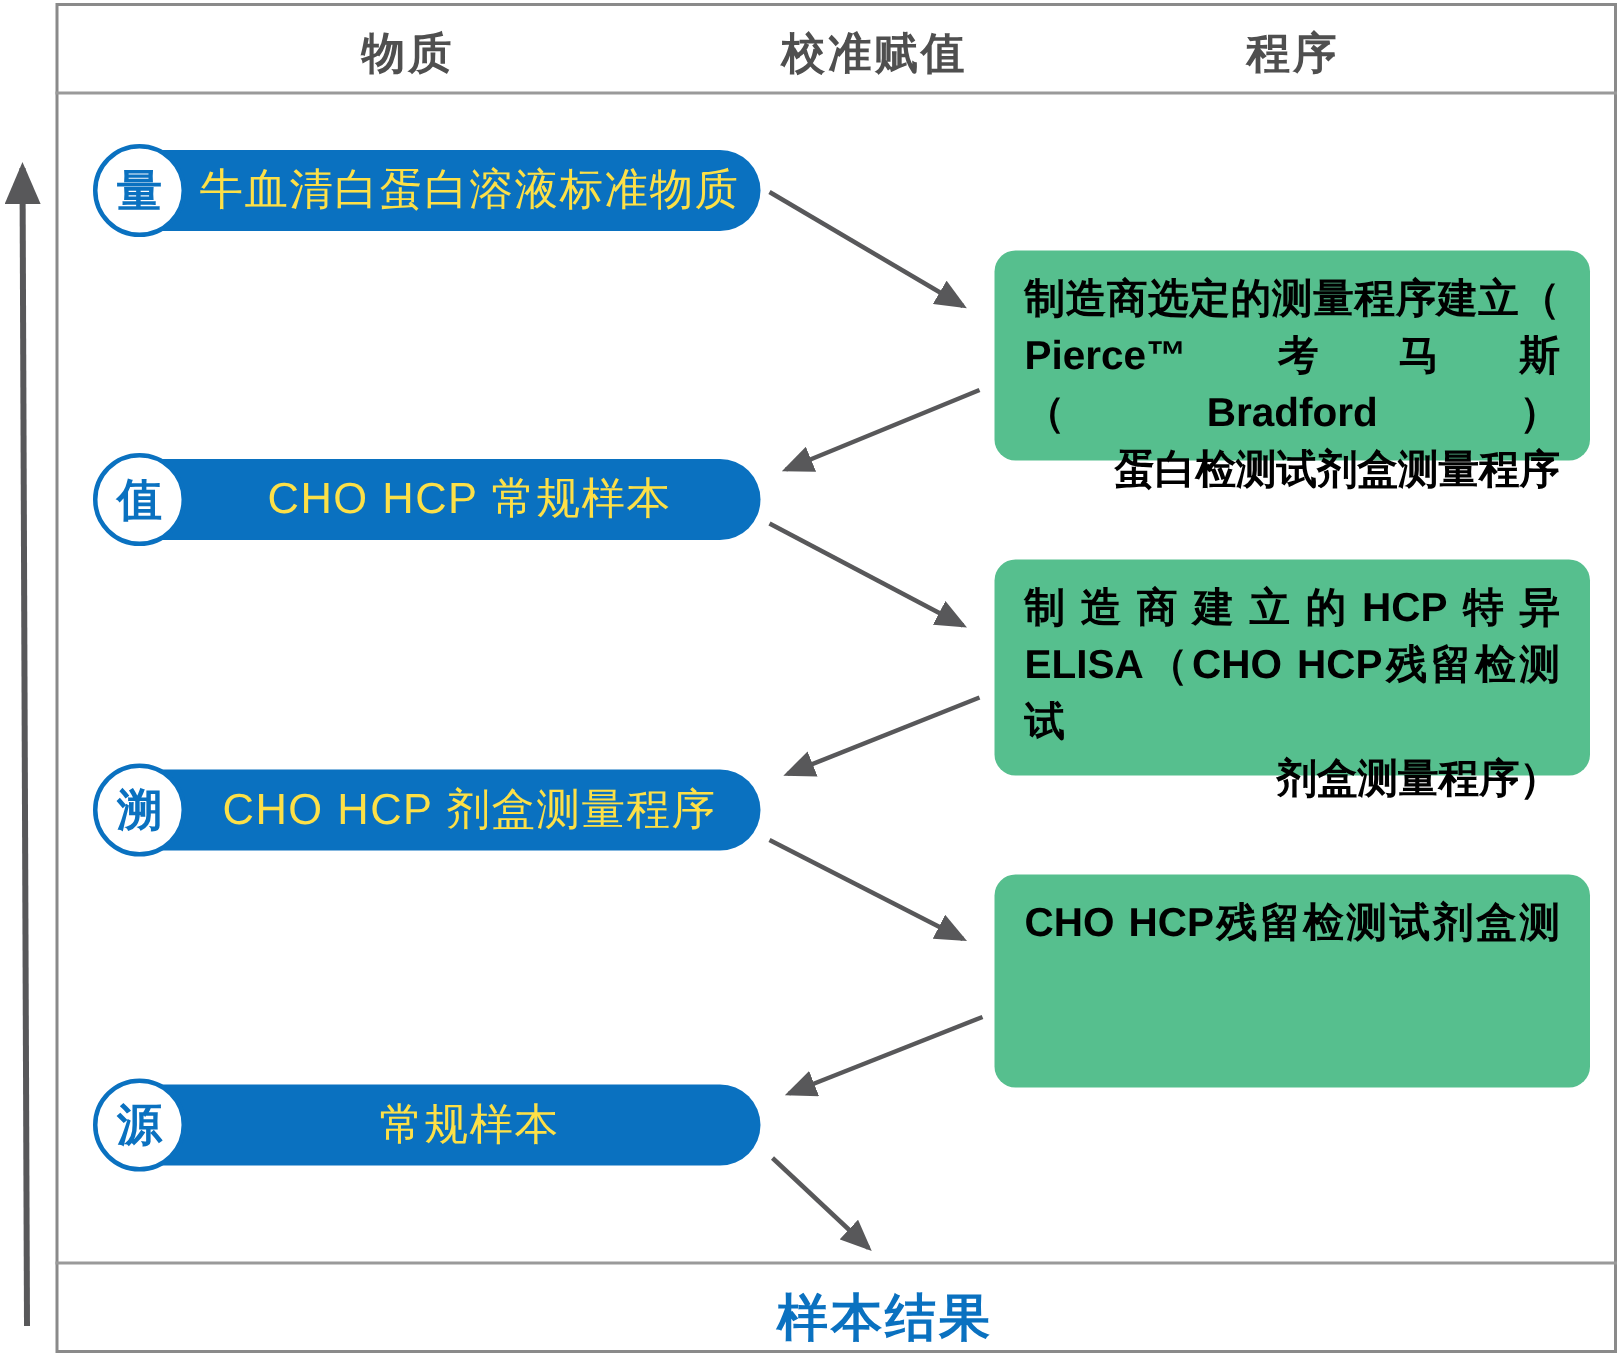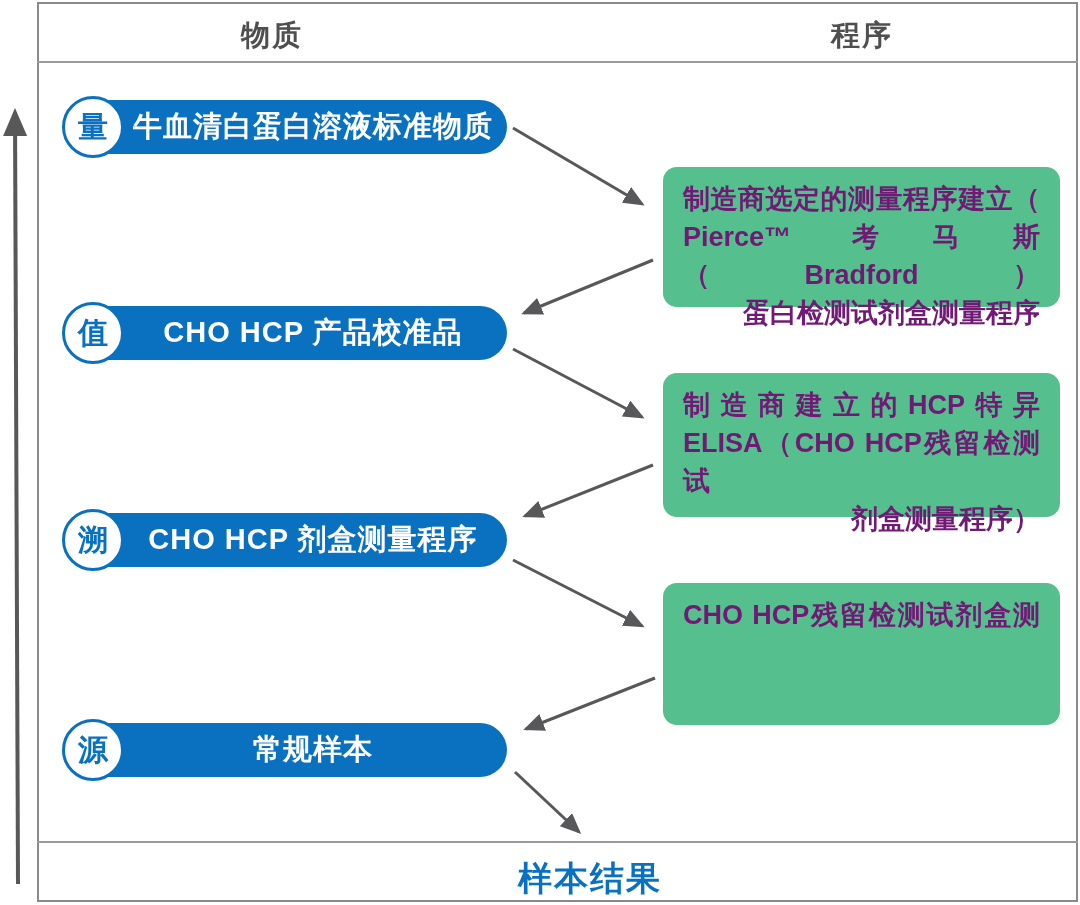--- a/index.html
+++ b/index.html
@@ -17,28 +17,28 @@
   .sep-header{top:61px;}
   .sep-footer{top:841px;}
 
   .col-label{position:absolute;top:16px;transform:translateX(-50%);
              font-size:29px;font-weight:bold;color:var(--header_text);
              letter-spacing:2px;white-space:nowrap;}
 
   .pill{position:absolute;left:65px;width:442px;height:54px;background:var(--blue);
         border-radius:27px;display:flex;align-items:center;justify-content:center;
         padding-left:72px;padding-right:18px;}
-  .pill-label{color:#ffffff;font-size:29px;font-weight:bold;letter-spacing:1px;white-space:nowrap;text-align:center;}
+  .pill-label{color:#fde047;font-size:29px;font-weight:normal;letter-spacing:1px;white-space:nowrap;text-align:center;}
   .badge{position:absolute;left:-3px;top:-4px;width:62px;height:62px;border-radius:50%;
          background:#fff;border:3px solid var(--blue);color:var(--blue);
          display:flex;align-items:center;justify-content:center;
          font-size:30px;font-weight:bold;}
 
   .proc{position:absolute;left:663px;width:397px;background:var(--green);
-        border-radius:14px;color:#701a75;font-weight:bold;font-size:27px;
+        border-radius:14px;color:#000000;font-weight:bold;font-size:27px;
         padding:13px 20px;line-height:38px;}
   .proc .jline{text-align:justify;text-align-last:justify;}
   .proc .lline{text-align:right;}
 
   .footer-label{position:absolute;left:430px;top:856px;width:320px;text-align:center;
                 color:var(--blue);font-size:34px;font-weight:bold;letter-spacing:2px;}
 
   #arrows{position:absolute;left:0;top:0;width:1080px;height:905px;pointer-events:none;}
   #arrows line{stroke:var(--arrow);}
   #arrows marker path{fill:var(--arrow);}
@@ -46,20 +46,21 @@
 </head>
 <body>
 
 <div class="canvas">
 
   <div class="frame"></div>
   <div class="sep sep-header"></div>
   <div class="sep sep-footer"></div>
 
   <span class="col-label" style="left:272px">物质</span>
+  <span class="col-label" style="left:583px">校准赋值</span>
   <span class="col-label" style="left:862px">程序</span>
 
   <svg id="arrows" viewBox="0 0 1080 905">
     <defs>
       <marker id="ah" markerWidth="7" markerHeight="6" refX="6" refY="3" orient="auto" markerUnits="strokeWidth">
         <path d="M0,0 L7,3 L0,6 z"></path>
       </marker>
     </defs>
     <line x1="18" y1="884" x2="15" y2="112" stroke-width="4" marker-end="url(#ah)"></line>
     <line x1="513" y1="128" x2="642" y2="204" stroke-width="3" marker-end="url(#ah)"></line>
@@ -70,21 +71,21 @@
     <line x1="655" y1="678" x2="526" y2="729" stroke-width="3" marker-end="url(#ah)"></line>
     <line x1="515" y1="772" x2="579" y2="832" stroke-width="3" marker-end="url(#ah)"></line>
   </svg>
 
   <div class="pill" style="top:100px">
     <span class="badge">量</span>
     <span class="pill-label">牛血清白蛋白溶液标准物质</span>
   </div>
   <div class="pill" style="top:306px">
     <span class="badge">值</span>
-    <span class="pill-label">CHO HCP 产品校准品</span>
+    <span class="pill-label">CHO HCP 常规样本</span>
   </div>
   <div class="pill" style="top:513px">
     <span class="badge">溯</span>
     <span class="pill-label">CHO HCP 剂盒测量程序</span>
   </div>
   <div class="pill" style="top:723px">
     <span class="badge">源</span>
     <span class="pill-label">常规样本</span>
   </div>
 

